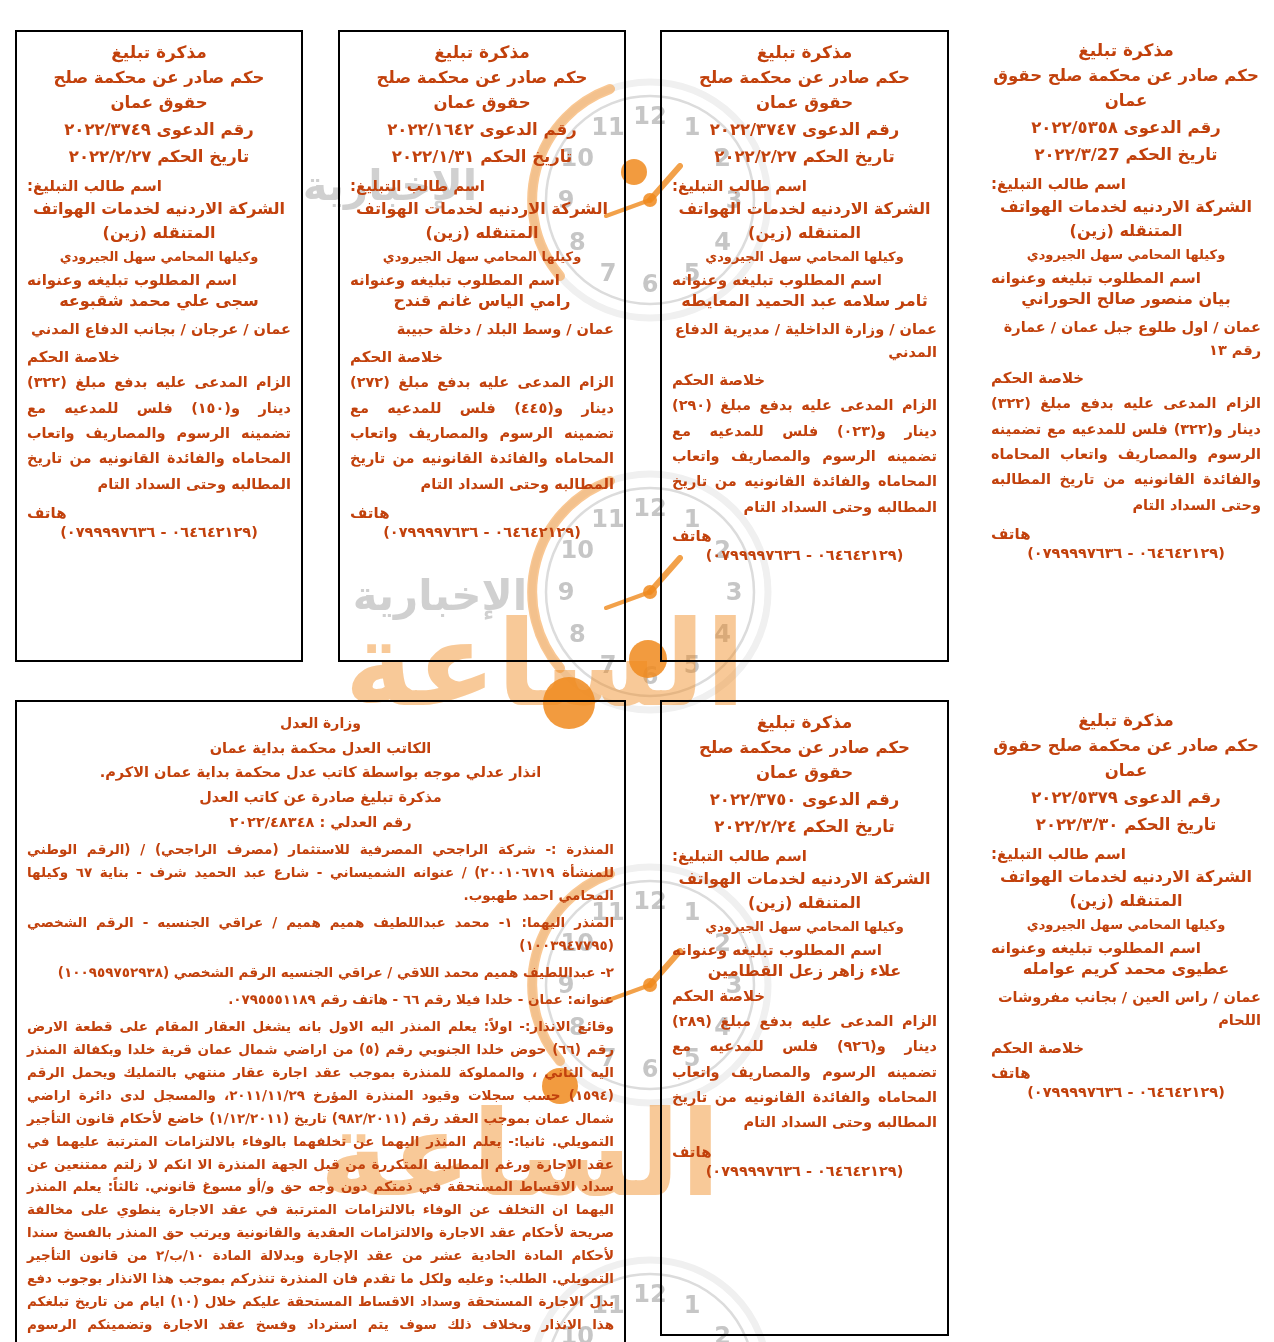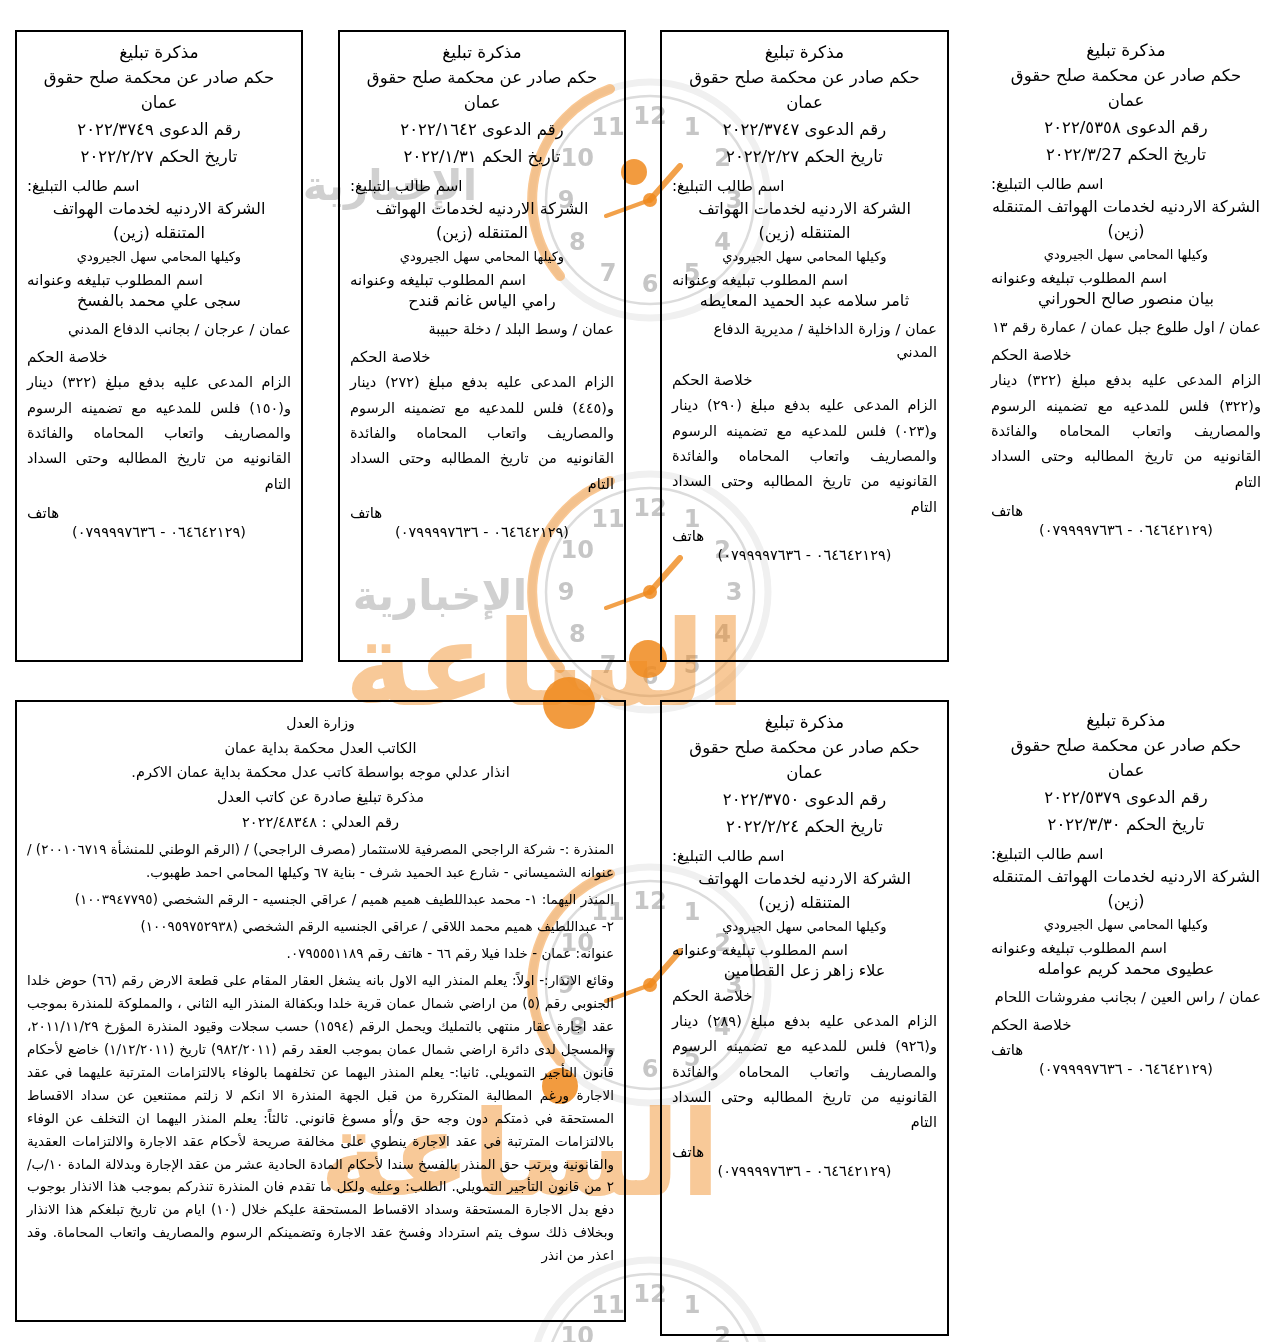--- a/index.html
+++ b/index.html
@@ -18,22 +18,22 @@
   .c-arc  { fill:none; stroke:#f5a14b; stroke-width:10; stroke-linecap:round; opacity:.6; }
   .blob   { fill:var(--accent); opacity:.85; }
   .clock-num { fill:var(--wm-gray); font-size:24px; font-weight:bold; text-anchor:middle;
                font-family:"DejaVu Sans",sans-serif; }
   .brand-major { fill:var(--accent); opacity:.45; font-size:118px; font-weight:bold;
                  text-anchor:middle; font-family:"DejaVu Sans",sans-serif; }
   .brand-minor { fill:#aaaaaa; opacity:.55; font-size:42px; font-weight:bold;
                  text-anchor:middle; font-family:"DejaVu Sans",sans-serif; }
 
   
-  .notice, .jnotice { position:absolute; z-index:1; background:transparent; color:#000000;
-                      font-weight:normal; text-align:center; padding:10px 10px; }
+  .notice, .jnotice { position:absolute; z-index:1; background:transparent; color:#c2410c;
+                      font-weight:bold; text-align:center; padding:10px 10px; }
   .bordered { border:2.5px solid #000; }
   .n-title   { font-size:17px; margin-bottom:4px; }
   .n-court   { font-size:16.5px; line-height:1.5; }
   .n-case, .n-date { font-size:16.5px; line-height:1.65; }
   .n-label   { text-align:left; font-size:15px; margin-top:7px; }
   .n-requester { font-size:16px; line-height:1.5; margin-top:2px; }
   .n-agent   { font-size:13px; margin-top:4px; }
   .n-name    { font-size:16px; margin-top:2px; }
   .n-addr    { text-align:right; font-size:14.5px; line-height:1.6; margin-top:8px; }
   .n-summary { text-align:justify; font-size:14.5px; line-height:1.75; margin-top:4px; }
@@ -145,21 +145,21 @@
 
   <section class="notice bordered" style="left:15px; top:30px; width:288px; min-height:632px;">
     <div class="n-title">مذكرة تبليغ</div>
     <div class="n-court">حكم صادر عن محكمة صلح حقوق عمان</div>
     <div class="n-case">رقم الدعوى ٢٠٢٢/٣٧٤٩</div>
     <div class="n-date">تاريخ الحكم ٢٠٢٢/٢/٢٧</div>
     <div class="n-label">اسم طالب التبليغ:</div>
     <div class="n-requester">الشركة الاردنيه لخدمات الهواتف المتنقله (زين)</div>
     <div class="n-agent">وكيلها المحامي سهل الجيرودي</div>
     <div class="n-label">اسم المطلوب تبليغه وعنوانه</div>
-    <div class="n-name">سجى علي محمد بالفسخ</div>
+    <div class="n-name">سجى علي محمد شقبوعه</div>
     <div class="n-addr">عمان / عرجان / بجانب الدفاع المدني</div>
     <div class="n-label">خلاصة الحكم</div>
     <div class="n-summary">الزام المدعى عليه بدفع مبلغ (٣٢٢) دينار و(١٥٠) فلس للمدعيه مع تضمينه الرسوم والمصاريف واتعاب المحاماه والفائدة القانونيه من تاريخ المطالبه وحتى السداد التام</div>
     <div class="n-label">هاتف</div>
     <div class="n-phone">(٠٦٤٦٤٢١٢٩ - ٠٧٩٩٩٩٧٦٣٦)</div>
   </section>
 
   <section class="notice bordered" style="left:338px; top:30px; width:288px; min-height:632px;">
     <div class="n-title">مذكرة تبليغ</div>
     <div class="n-court">حكم صادر عن محكمة صلح حقوق عمان</div>

